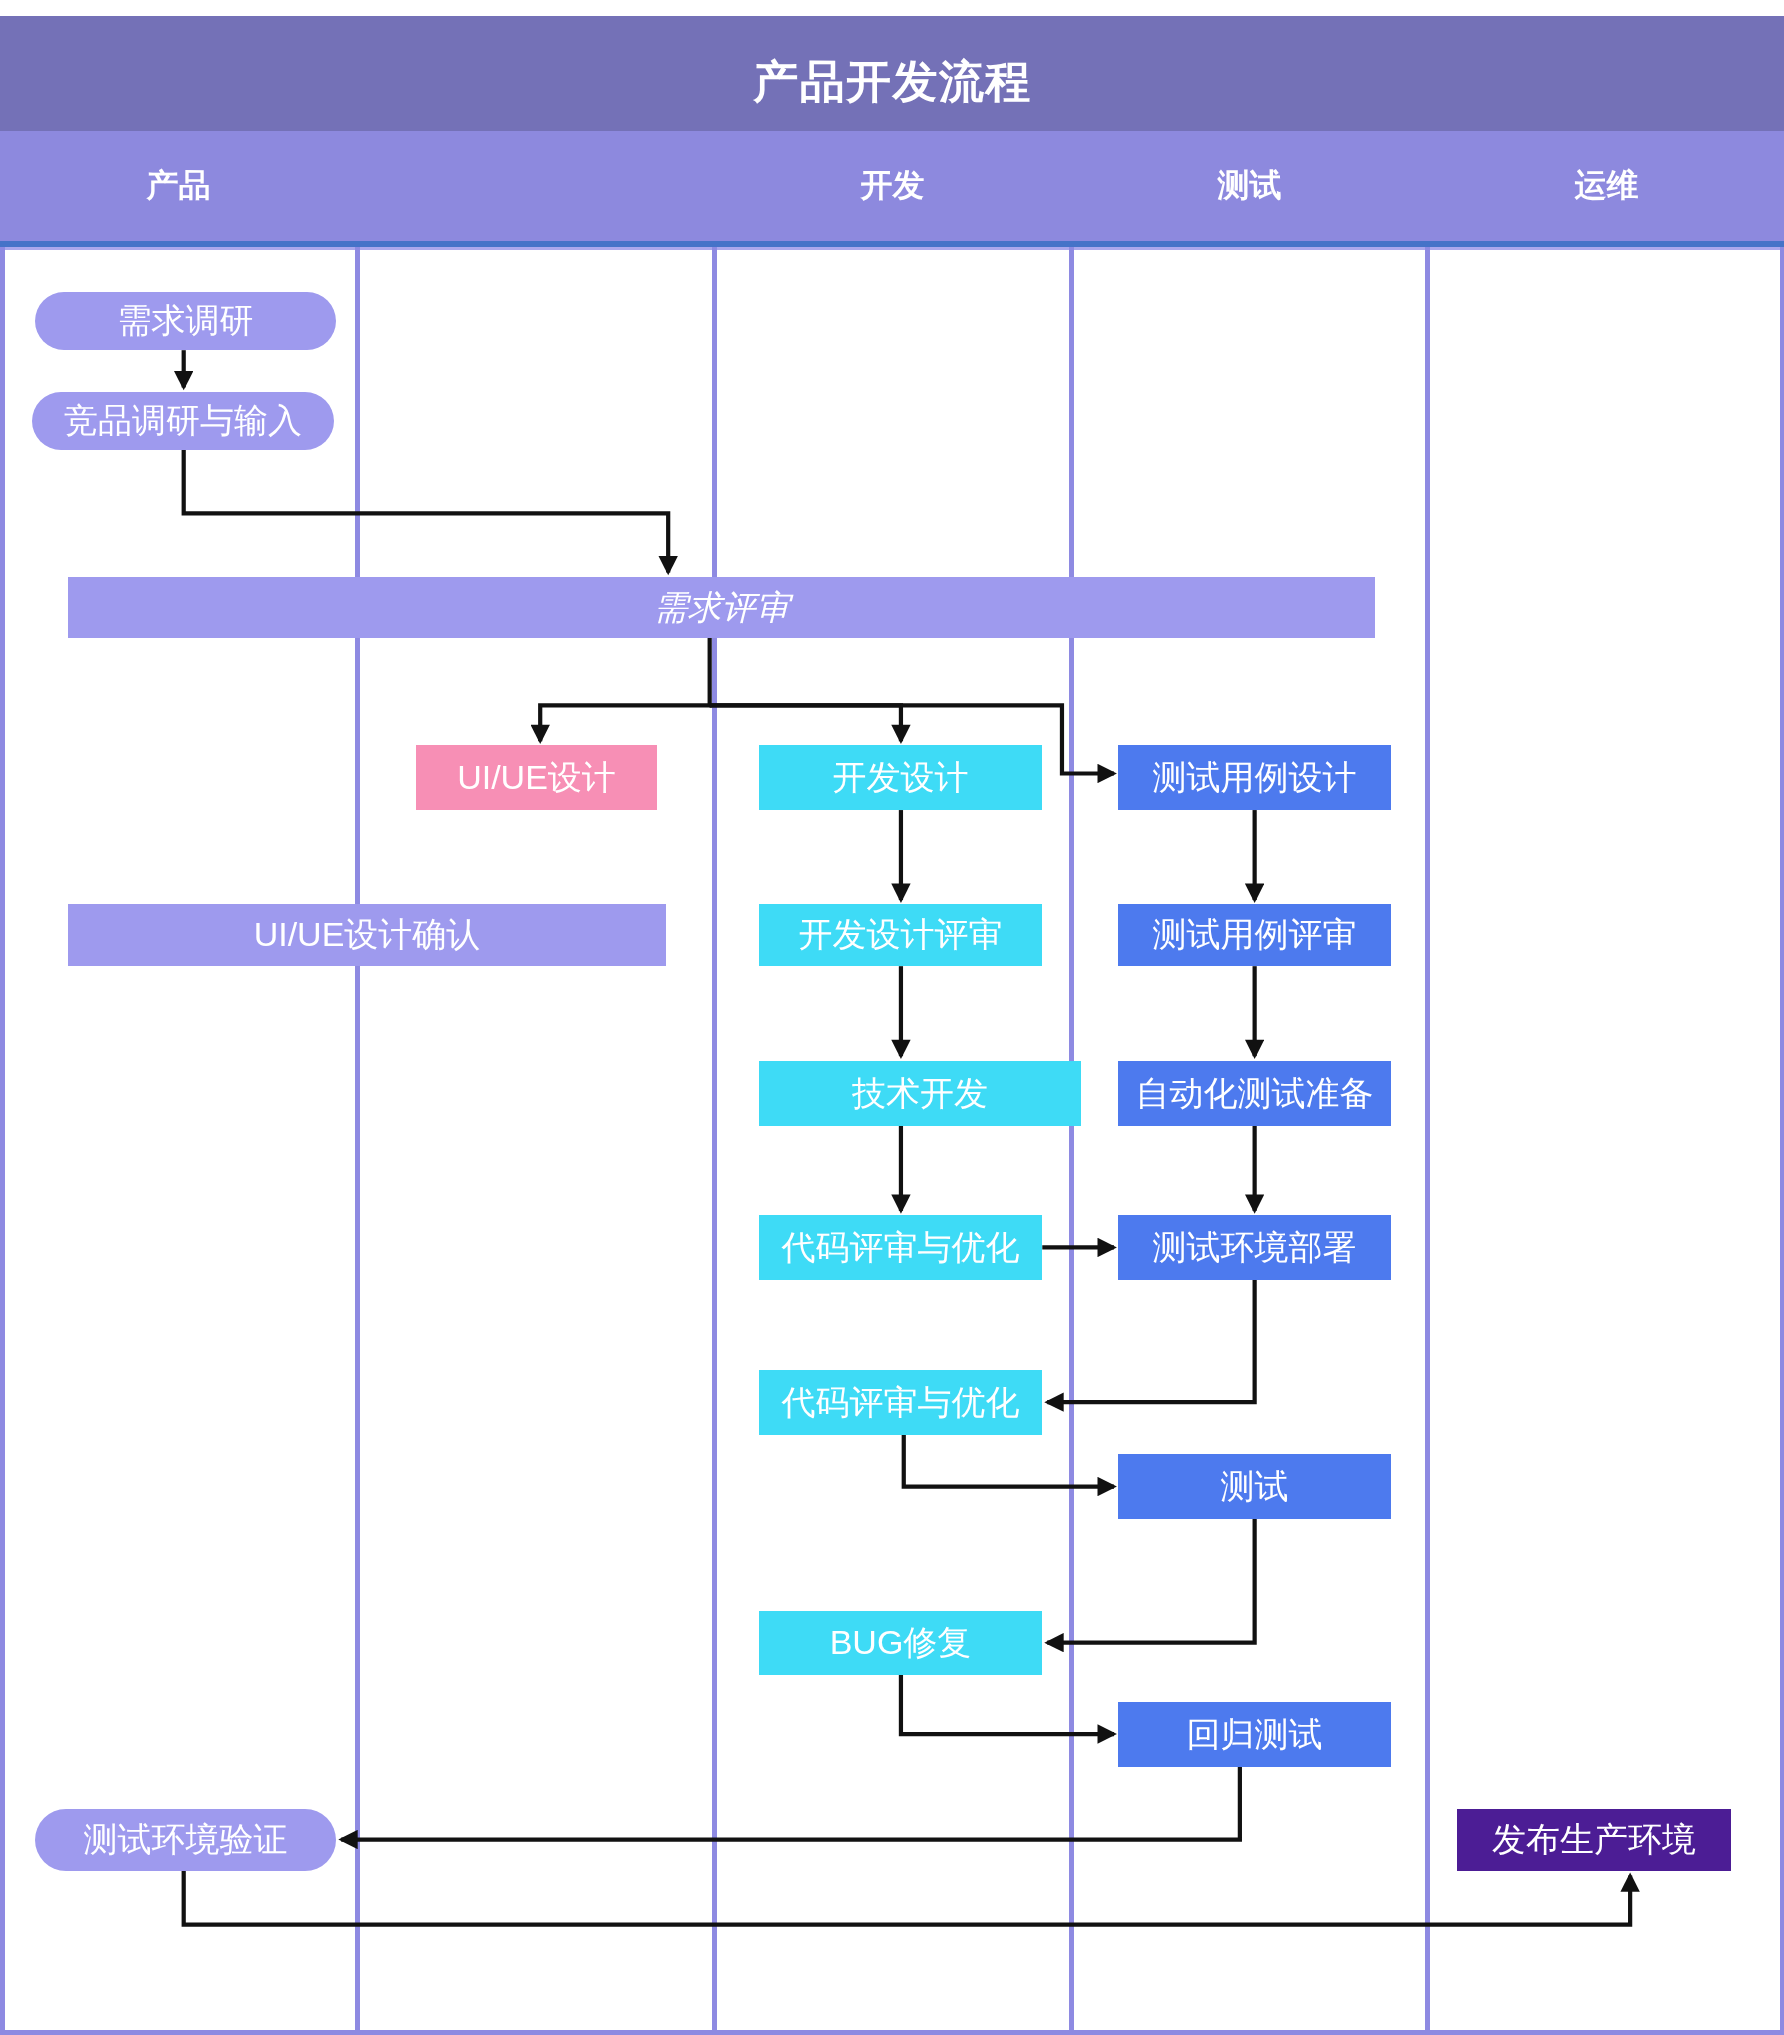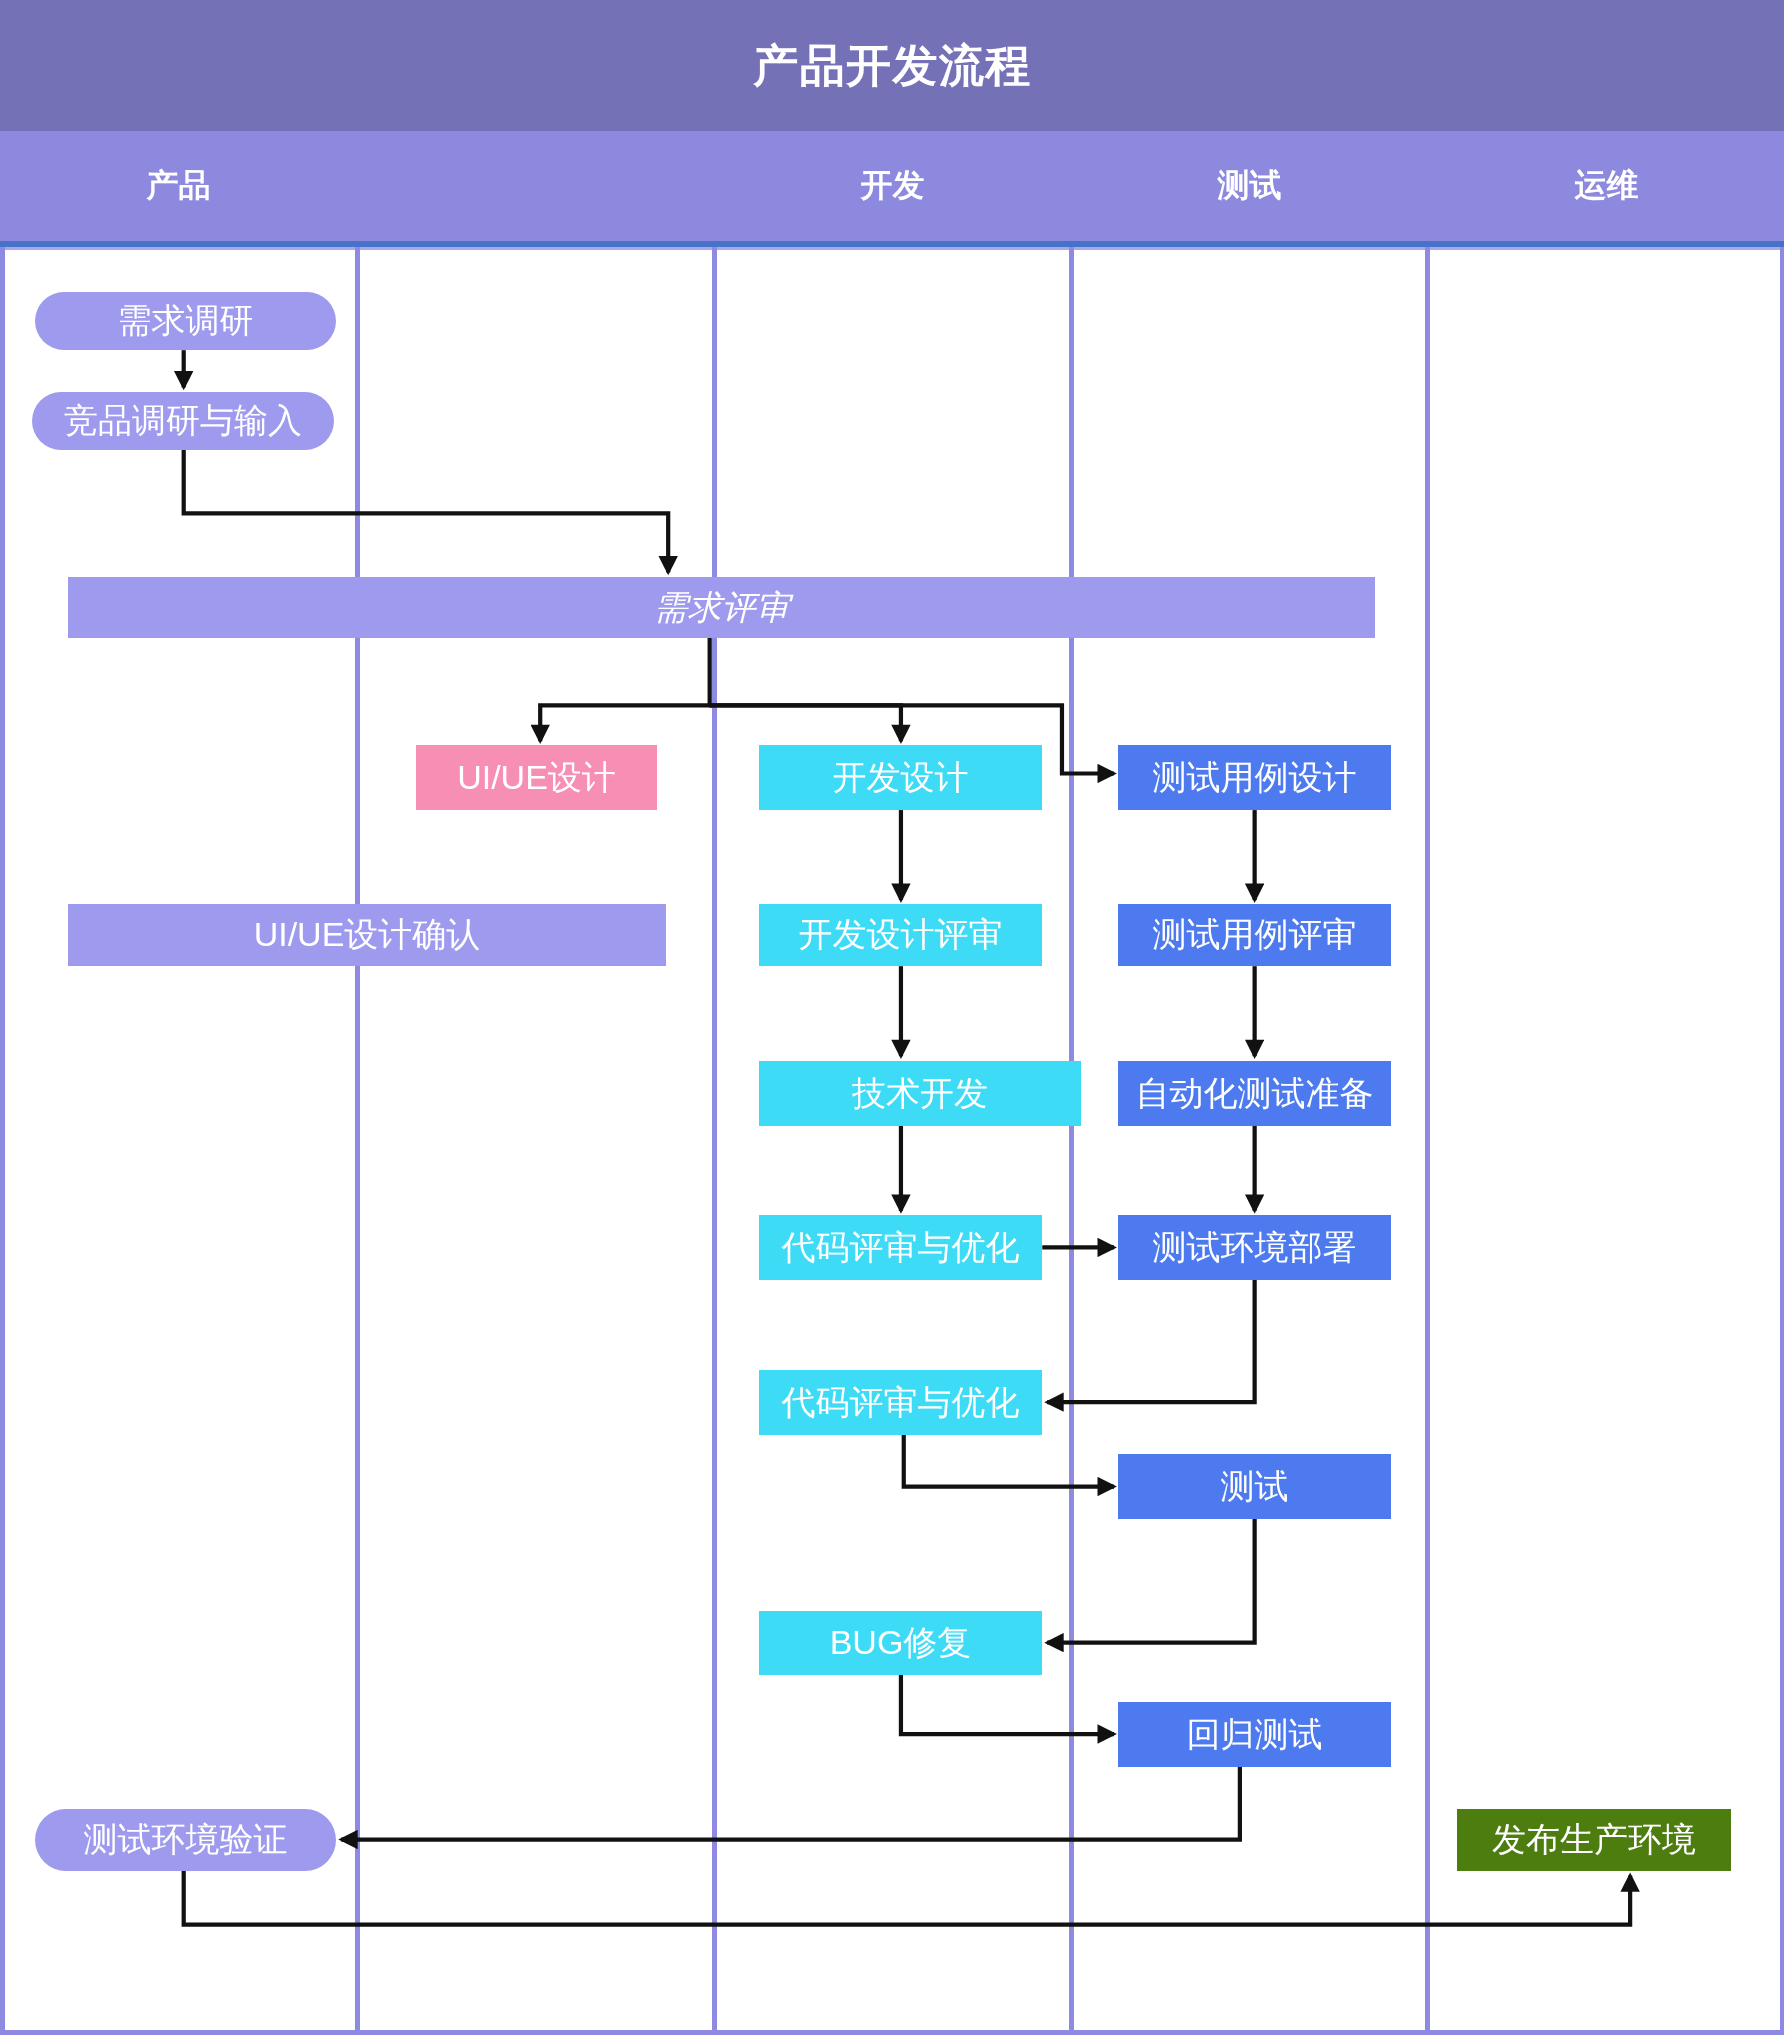--- a/index.html
+++ b/index.html
@@ -18,21 +18,21 @@
   #edges{position:absolute;left:0;top:0;z-index:2;}
   .node{position:absolute;display:flex;align-items:center;justify-content:center;
         color:#fff;font-size:34px;z-index:3;text-align:center;line-height:1.1;}
   .pill{border-radius:34px;}
 </style>
 </head>
 <body>
 
 <div id="stage" style="background: rgb(255, 255, 255);">
 
-  <div class="titlebar" style="background: rgb(116, 113, 183);">
+  <div class="titlebar" style="background: rgb(116, 113, 183); margin-top: 16px;">
     <span>产品开发流程</span>
   </div>
 
   <div class="headerbar" id="headerbar" style="background: rgb(141, 137, 222);">
       <div class="lane-label" style="left: 0px; width: 357px; color: rgb(255, 255, 255);">产品</div>
       <div class="lane-label" style="left: 714px; width: 357px; color: rgb(255, 255, 255);">开发</div>
       <div class="lane-label" style="left: 1071px; width: 357px; color: rgb(255, 255, 255);">测试</div>
       <div class="lane-label" style="left: 1428px; width: 357px; color: rgb(255, 255, 255);">运维</div>
     </div>
 
@@ -86,17 +86,17 @@
       <div class="node rect" style="left: 759px; top: 1215px; width: 283px; height: 65px; background: rgb(62, 219, 246); color: rgb(255, 255, 255);">代码评审与优化</div>
       <div class="node rect" style="left: 759px; top: 1370px; width: 283px; height: 65px; background: rgb(62, 219, 246); color: rgb(255, 255, 255);">代码评审与优化</div>
       <div class="node rect" style="left: 759px; top: 1611px; width: 283px; height: 64px; background: rgb(62, 219, 246); color: rgb(255, 255, 255);">BUG修复</div>
       <div class="node rect" style="left: 1118px; top: 745px; width: 273px; height: 65px; background: rgb(77, 122, 238); color: rgb(255, 255, 255);">测试用例设计</div>
       <div class="node rect" style="left: 1118px; top: 904px; width: 273px; height: 62px; background: rgb(77, 122, 238); color: rgb(255, 255, 255);">测试用例评审</div>
       <div class="node rect" style="left: 1118px; top: 1061px; width: 273px; height: 65px; background: rgb(77, 122, 238); color: rgb(255, 255, 255);">自动化测试准备</div>
       <div class="node rect" style="left: 1118px; top: 1215px; width: 273px; height: 65px; background: rgb(77, 122, 238); color: rgb(255, 255, 255);">测试环境部署</div>
       <div class="node rect" style="left: 1118px; top: 1454px; width: 273px; height: 65px; background: rgb(77, 122, 238); color: rgb(255, 255, 255);">测试</div>
       <div class="node rect" style="left: 1118px; top: 1702px; width: 273px; height: 65px; background: rgb(77, 122, 238); color: rgb(255, 255, 255);">回归测试</div>
       <div class="node pill" style="left: 35px; top: 1809px; width: 301px; height: 62px; background: rgb(158, 154, 238); color: rgb(255, 255, 255);">测试环境验证</div>
-      <div class="node rect" style="left: 1457px; top: 1809px; width: 274px; height: 62px; background: #4d7c0f; color: rgb(255, 255, 255);">发布生产环境</div>
+      <div class="node rect" style="left: 1457px; top: 1809px; width: 274px; height: 62px; background: #4c1d95; color: rgb(255, 255, 255);">发布生产环境</div>
     </div>
 
 </div>
 
 
 </body></html>

